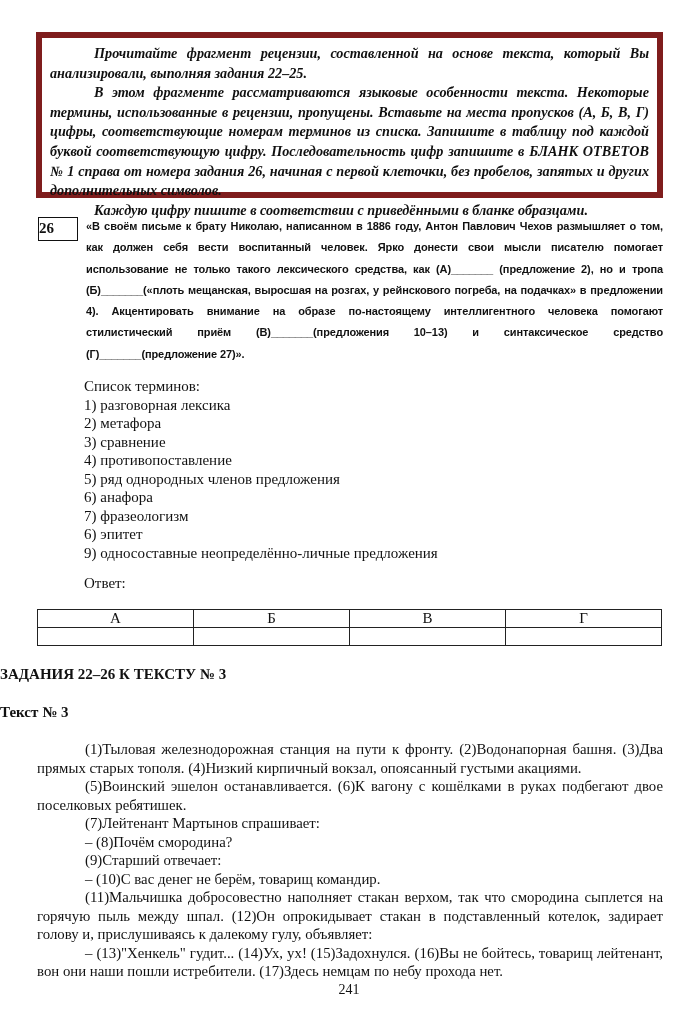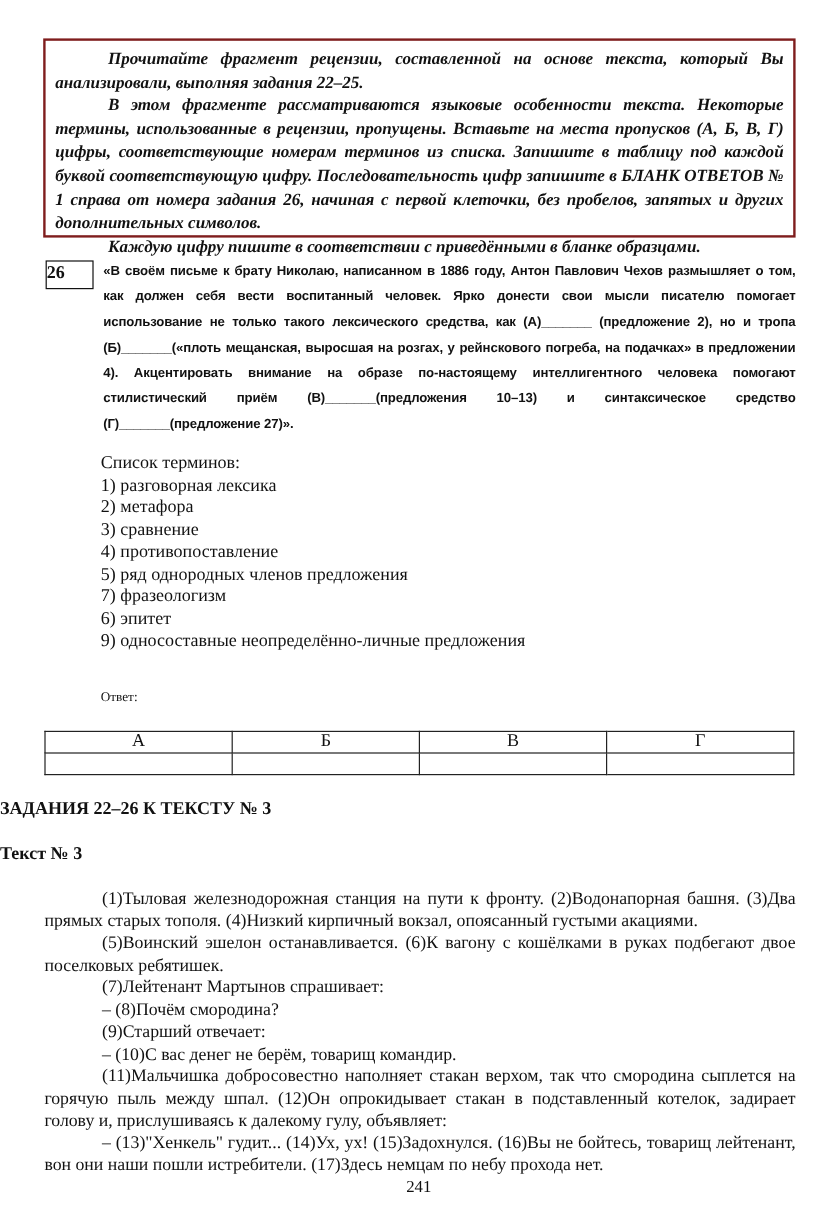--- a/index.html
+++ b/index.html
@@ -1,36 +1,36 @@
 <!DOCTYPE html>
 <html><head>
 <meta charset="utf-8">
 <style>
   html, body { margin: 0; padding: 0; background: #ffffff; }
   body { width: 698px; height: 1024px; position: relative; overflow: hidden; color: #111; font-family: "Liberation Serif", serif; }
   .instr {
     position: absolute; left: 36px; top: 32px; width: 627px; height: 166px;
-    border: 2px solid #7f1d1d; box-sizing: border-box; padding: 6px 8px 0 8px;
+    border: 6px solid #7f1d1d; box-sizing: border-box; padding: 6px 8px 0 8px;
     font-style: italic; font-weight: bold; font-size: 14.2px; line-height: 19.6px;
     text-align: justify;
   }
   .instr p { margin: 0; text-indent: 44px; }
   .task-num {
     position: absolute; left: 38px; top: 217px; width: 40px; height: 24px;
     border: 1.5px solid #111; box-sizing: border-box;
     font-weight: bold; font-size: 15px; text-align: left; line-height: 21px;
   }
   .task-text {
     position: absolute; left: 86px; top: 216px; width: 577px;
     font-weight: bold; font-size: 11px; line-height: 21.3px; text-align: justify;
     font-family: Liberation Sans, sans-serif; letter-spacing: -0.1px;
   }
   .terms { position: absolute; left: 84px; top: 377px; font-size: 15px; line-height: 18.5px; }
   .terms div { white-space: nowrap; }
-  .answer-label { position: absolute; left: 84px; top: 575px; font-size: 11px; }
+  .answer-label { position: absolute; left: 84px; top: 575px; font-size: 15px; }
   table.ans {
     position: absolute; left: 37px; top: 609px; width: 625px; border-collapse: collapse;
   }
   table.ans td { border: 1px solid #222; height: 17px; text-align: center; font-size: 15px; width: 25%; padding: 0; }
   .sec-title { position: absolute; left: 0; width: 698px; top: 666px; font-weight: bold; font-size: 15px; }
   .text-title { position: absolute; left: 0; width: 698px; top: 704px; text-align: left; font-weight: bold; font-size: 15px; }
   .story {
     position: absolute; left: 37px; top: 740px; width: 626px;
     font-size: 14.8px; line-height: 18.5px; text-align: justify;
   }
@@ -49,20 +49,21 @@
 <div class="task-num">26</div>
 <div class="task-text">«В своём письме к брату Николаю, написанном в 1886 году, Антон Павлович Чехов размышляет о том, как должен себя вести воспитанный человек. Ярко донести свои мысли писателю помогает использование не только такого лексического средства, как (А)_______ (предложение 2), но и тропа (Б)_______(«плоть мещанская, выросшая на розгах, у рейнскового погреба, на подачках» в предложении 4). Акцентировать внимание на образе по-настоящему интеллигентного человека помогают стилистический приём (В)_______(предложения 10–13) и синтаксическое средство (Г)_______(предложение 27)».</div>
 
 <div class="terms">
   <div>Список терминов:</div>
   <div>1) разговорная лексика</div>
   <div>2) метафора</div>
   <div>3) сравнение</div>
   <div>4) противопоставление</div>
   <div>5) ряд однородных членов предложения</div>
+  <div>6) анафора</div>
   <div>7) фразеологизм</div>
   <div>6) эпитет</div>
   <div>9) односоставные неопределённо-личные предложения</div>
 </div>
 
 <div class="answer-label">Ответ:</div>
 
 <table class="ans">
   <tbody>
       <tr>

